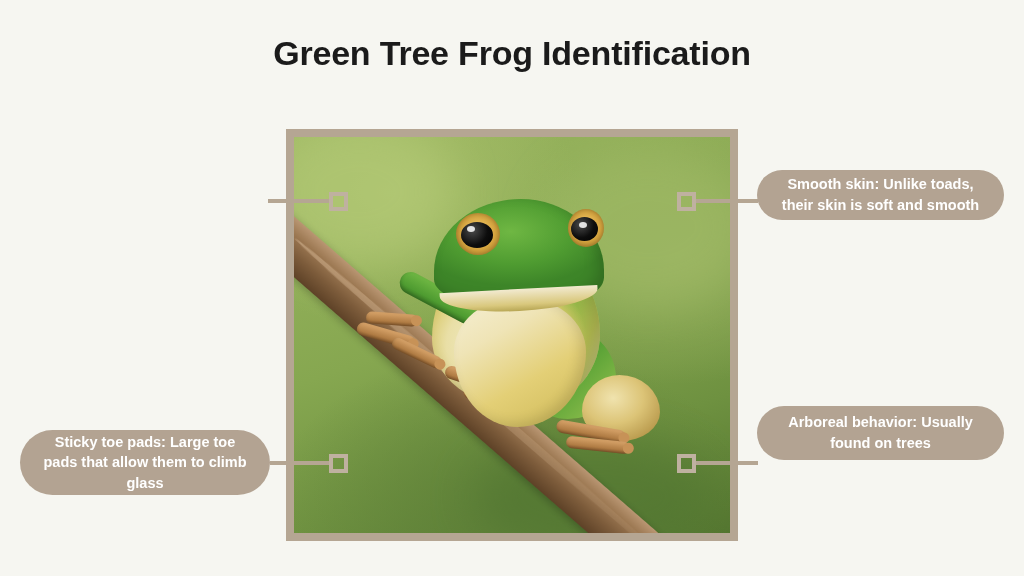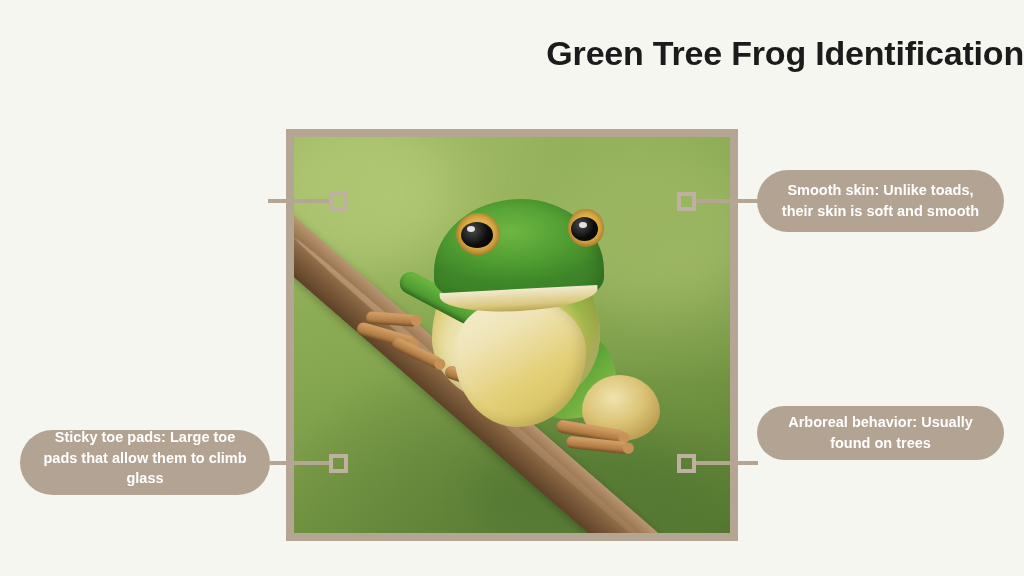--- a/index.html
+++ b/index.html
@@ -20,21 +20,21 @@
     inset: 0;
     background: #f6f6f1;
   }
 
   
   .page-title {
     position: absolute;
     top: 33px;
     left: 0;
     width: 1024px;
-    text-align: right;
+    text-align: center;
     font-size: 34px;
     font-weight: bold;
     letter-spacing: -0.2px;
     color: #1b1b1b;
     line-height: 1.2;
   }
 
   
   .image-frame {
     position: absolute;
@@ -221,22 +221,22 @@
     font-size: 14.5px;
     font-weight: bold;
     line-height: 1.42;
     text-align: center;
     display: flex;
     align-items: center;
     justify-content: center;
     padding: 6px 16px;
   }
   .callout-tl { left: 20px;  top: 170px; width: 248px; height: 65px; }
-  .callout-bl { left: 20px;  top: 430px; width: 250px; height: 65px; align-items: flex-end; }
-  .callout-tr { left: 757px; top: 170px; width: 247px; height: 62px; }
+  .callout-bl { left: 20px;  top: 430px; width: 250px; height: 65px; }
+  .callout-tr { left: 757px; top: 170px; width: 247px; height: 50px; }
   .callout-br { left: 757px; top: 406px; width: 247px; height: 54px; }
 
   
   .conn-line {
     position: absolute;
     height: 4px;
     background: #b5a693;
   }
   .conn-marker {
     position: absolute;

